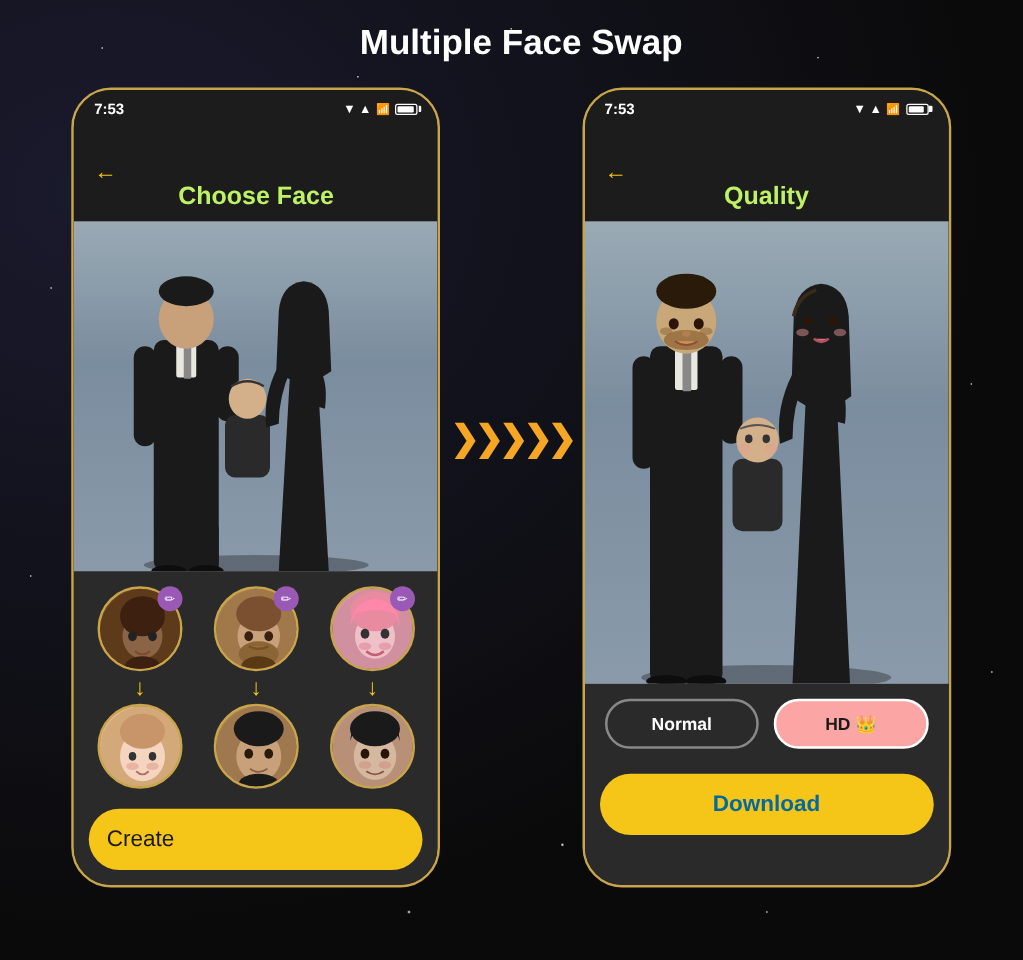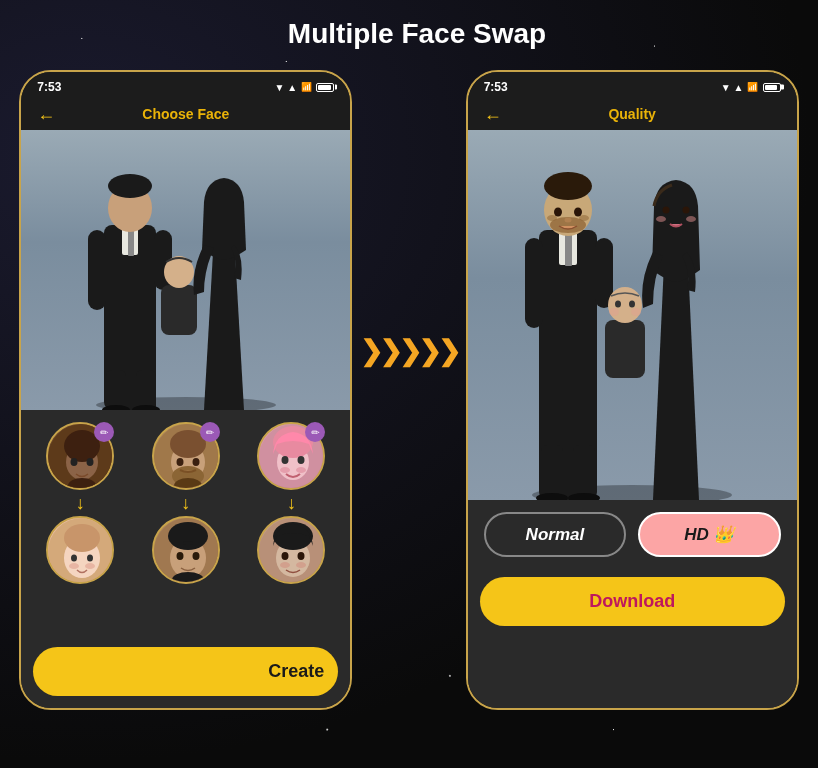--- a/index.html
+++ b/index.html
@@ -78,21 +78,21 @@
 
     .chevron-arrows {
       font-size: 28px;
       color: #f5a623;
       font-weight: bold;
       letter-spacing: -4px;
     }
 
     
     .phone {
-      width: 333px;
+      width: 295px;
       height: 640px;
       background: #1c1c1c;
       border-radius: 32px;
       border: 2px solid #c8a44a;
       overflow: hidden;
       position: relative;
       display: flex;
       flex-direction: column;
     }
 
@@ -129,23 +129,24 @@
 
     .back-arrow {
       position: absolute;
       left: 16px;
       color: #f5c518;
       font-size: 18px;
       cursor: pointer;
     }
 
     .header-title {
-      color: #eab308;
-      font-size: 14px;
+      color: #bef264;
+      font-size: 20px;
       font-weight: bold;
+      margin-top: 40px;
     }
 
     
     .phone-body {
       flex: 1;
       background: #2a2a2a;
       display: flex;
       flex-direction: column;
       overflow: hidden;
     }
@@ -223,25 +224,25 @@
       line-height: 1;
     }
 
     
     .create-btn {
       background: #f5c518;
       border: none;
       border-radius: 28px;
       color: #1a1a1a;
       font-size: 18px;
-      font-weight: bold;
+      font-weight: normal;
       padding: 14px;
       margin: 8px 12px 12px;
       cursor: pointer;
-      text-align: right;
+      text-align: left;
     }
 
     
     .quality-section {
       background: #2a2a2a;
       padding: 12px 16px 6px;
     }
 
     .quality-label {
       color: white;
@@ -256,38 +257,37 @@
       margin-bottom: 10px;
     }
 
     .quality-btn {
       flex: 1;
       padding: 10px;
       border-radius: 24px;
       border: 2px solid #888;
       background: transparent;
       color: white;
-      font-size: 17px;
+      font-size: 14px;
       font-weight: bold;
       cursor: pointer;
       text-align: center;
-      font-style: italic;
     }
 
     .quality-btn.active-hd {
       background: #fca5a5;
       color: #1a1a1a;
       border-color: white;
     }
 
     .download-btn {
       background: #f5c518;
       border: none;
       border-radius: 28px;
-      color: #be185d;
+      color: #0369a1;
       font-size: 18px;
       font-weight: bold;
       padding: 14px;
       margin: 4px 12px 12px;
       cursor: pointer;
       text-align: center;
     }
 
     
     .face-dark-man {

